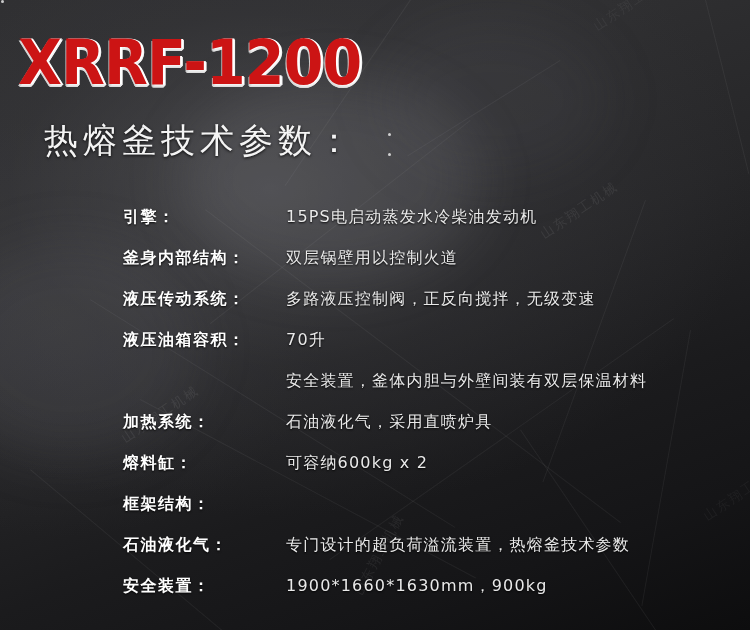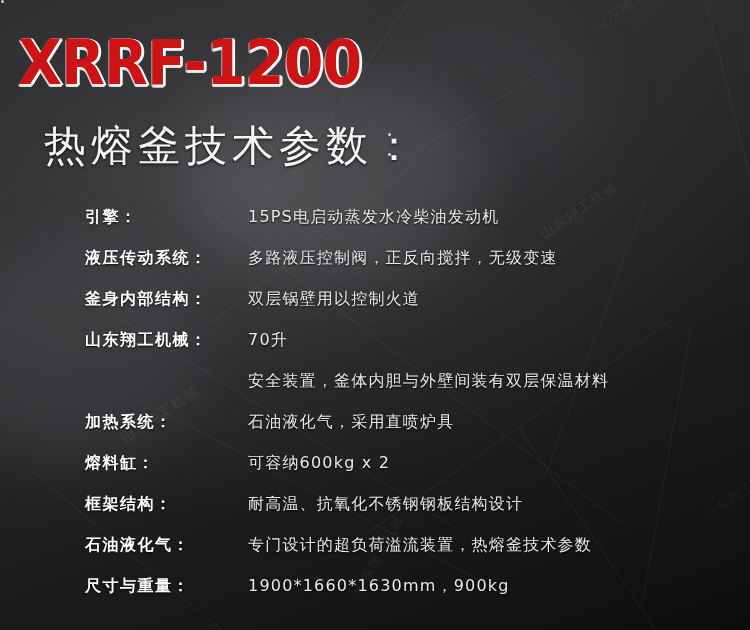--- a/index.html
+++ b/index.html
@@ -69,32 +69,33 @@
        2px  2px 0 #e8e8e8,
        1px  3px 0 #dedede,
        0px  3px 0 #d4d4d4,
       -1px  2px 0 #cfcfcf;
     white-space:nowrap;
   }
 
   #subtitle {
     position:absolute;
     left:44px; top:118px;
-    font-size:42px;
+    font-size:34px;
     color:#f4f4f4;
     letter-spacing:5px;
     white-space:nowrap;
     text-shadow:0 1px 3px rgba(0,0,0,0.85);
   }
 
   
   #spec-table {
     position:absolute;
     left:0; top:196px;
     width:750px;
+    padding-left:38px;
   }
   .spec-row {
     position:relative;
     height:41px;
     line-height:41px;
     white-space:nowrap;
   }
   .spec-label {
     position:absolute;
     left:85px;
@@ -150,57 +151,56 @@
   <div id="subtitle">热熔釜技术参数：</div>
 
   <div id="spec-table">
 
     <div class="spec-row">
       <span class="spec-label">引擎：</span>
       <span class="spec-value">15PS电启动蒸发水冷柴油发动机</span>
     </div>
 
     <div class="spec-row">
+      <span class="spec-label">釜身内部结构：</span>
+      <span class="spec-value">双层锅壁用以控制火道</span>
+    </div>
+
+    <div class="spec-row">
       <span class="spec-label">液压传动系统：</span>
       <span class="spec-value">多路液压控制阀，正反向搅拌，无级变速</span>
     </div>
 
     <div class="spec-row">
-      <span class="spec-label">釜身内部结构：</span>
-      <span class="spec-value">双层锅壁用以控制火道</span>
-    </div>
-
-    <div class="spec-row">
-      <span class="spec-label">山东翔工机械：</span>
+      <span class="spec-label">液压油箱容积：</span>
       <span class="spec-value">70升</span>
     </div>
 
     <div class="spec-row">
       <span class="spec-value">安全装置，釜体内胆与外壁间装有双层保温材料</span>
     </div>
 
     <div class="spec-row">
       <span class="spec-label">加热系统：</span>
       <span class="spec-value">石油液化气，采用直喷炉具</span>
     </div>
 
     <div class="spec-row">
       <span class="spec-label">熔料缸：</span>
       <span class="spec-value">可容纳600kg x 2</span>
     </div>
 
     <div class="spec-row">
       <span class="spec-label">框架结构：</span>
-      <span class="spec-value">耐高温、抗氧化不锈钢钢板结构设计</span>
     </div>
 
     <div class="spec-row">
       <span class="spec-label">石油液化气：</span>
       <span class="spec-value">专门设计的超负荷溢流装置，热熔釜技术参数</span>
     </div>
 
     <div class="spec-row">
-      <span class="spec-label">尺寸与重量：</span>
+      <span class="spec-label">安全装置：</span>
       <span class="spec-value">1900*1660*1630mm，900kg</span>
     </div>
 
   </div>
 </div>
 
 </body></html>

